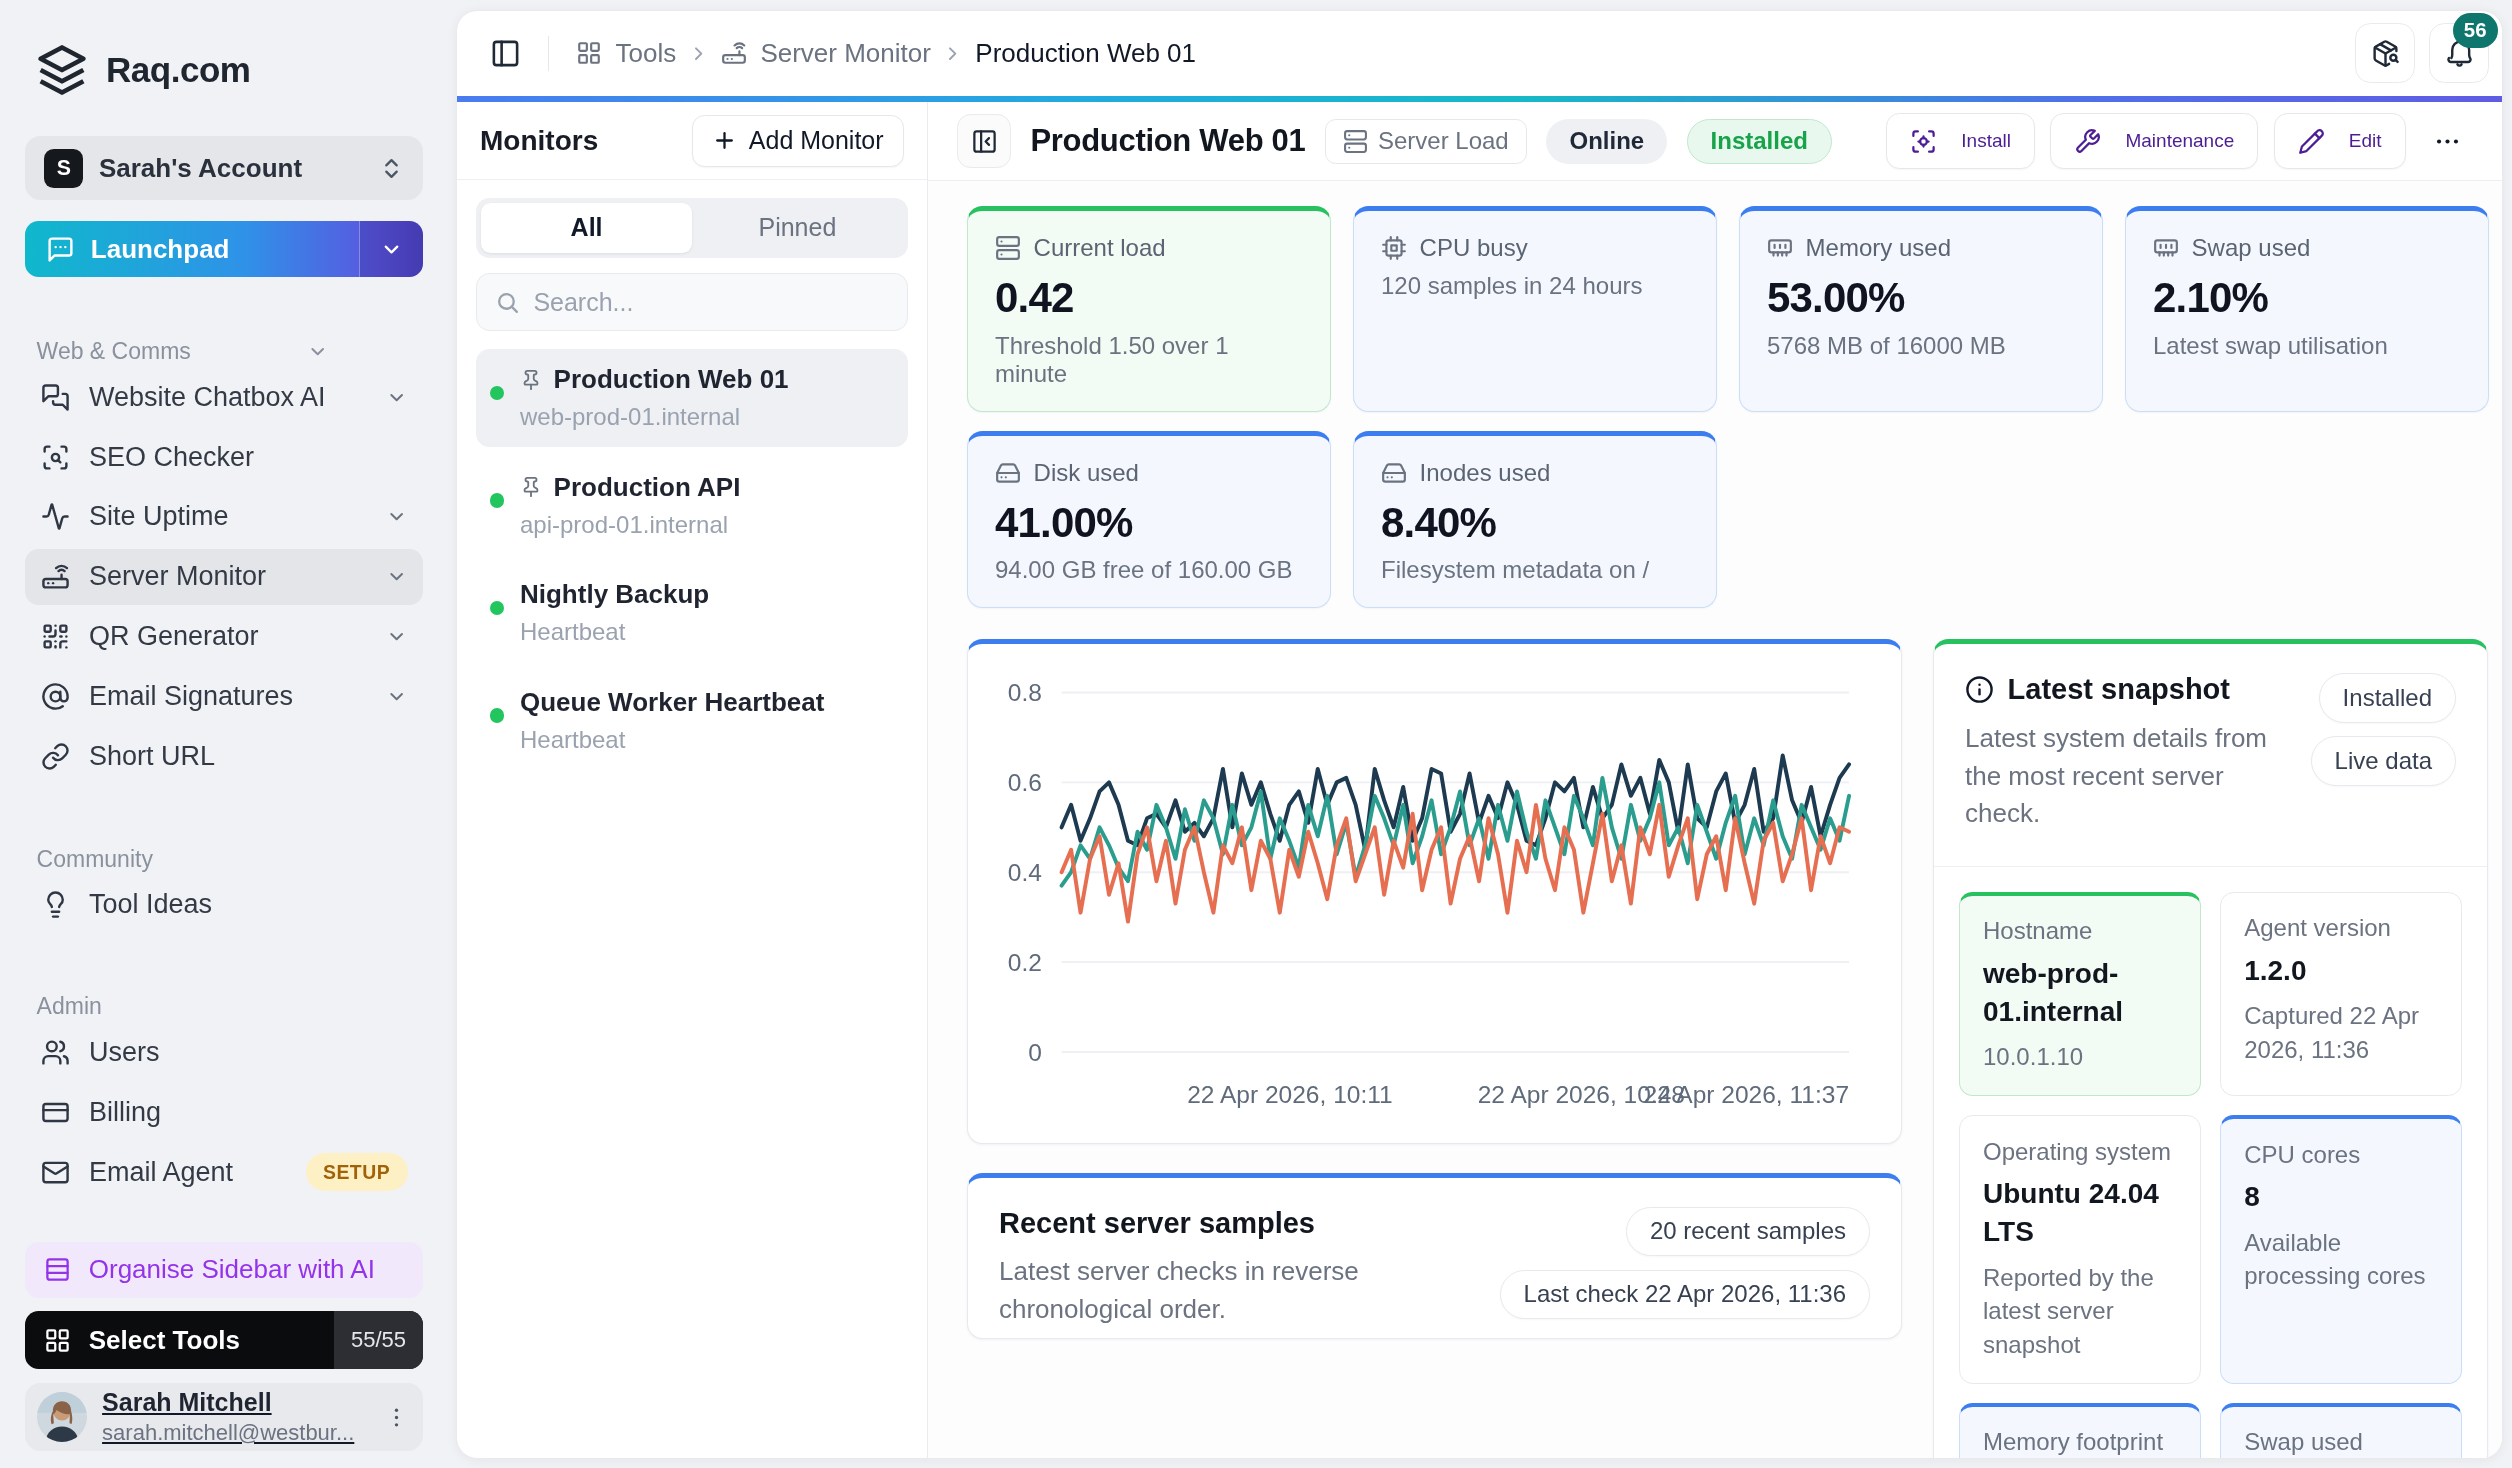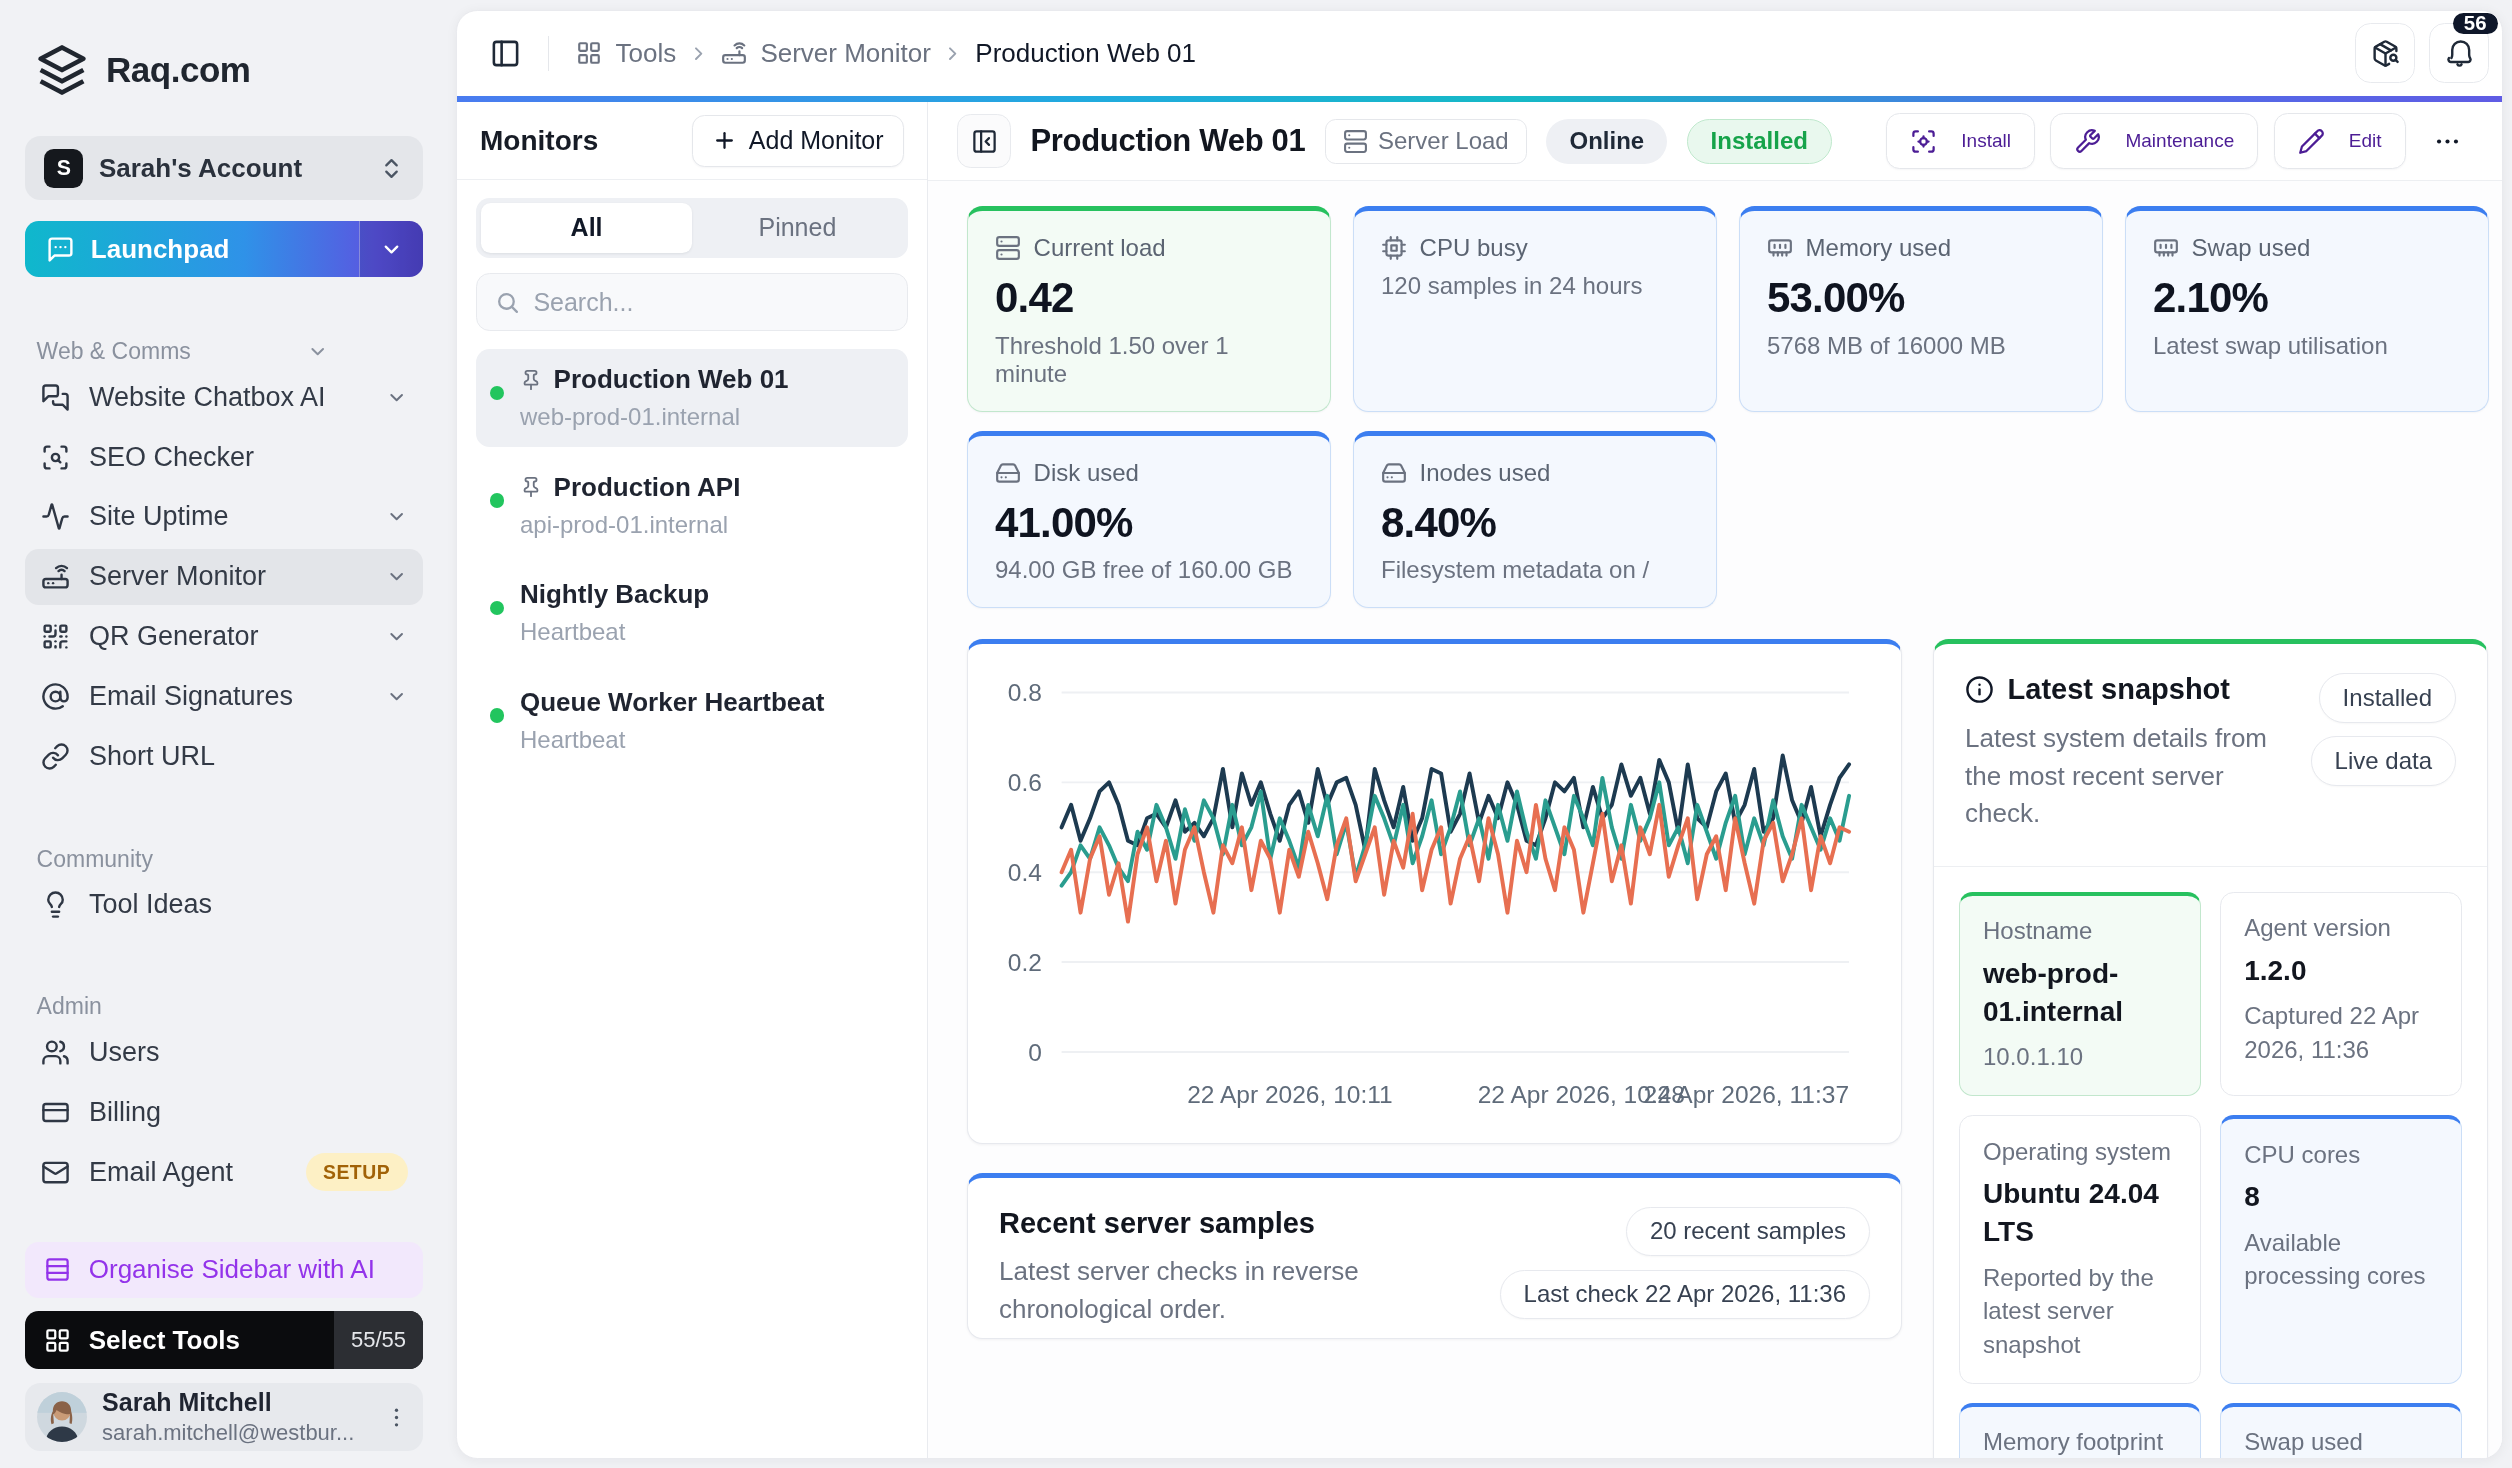--- a/index.html
+++ b/index.html
@@ -48,38 +48,38 @@
   .organise-btn .ic { width:27px; height:27px; }
   .organise-btn span { font-size:26px; font-weight:500; }
   .select-tools { height:58px; border-radius:13.6px; background:#0b0c0e; color:#fff; display:flex; overflow:hidden; cursor:pointer; }
   .select-tools-main { flex:1; display:flex; align-items:center; gap:17.4px; padding:0 19.4px; }
   .select-tools-main .ic { width:27px; height:27px; }
   .select-tools-main span { font-size:26px; font-weight:600; }
   .select-tools-count { width:89px; background:#2c2e33; display:flex; align-items:center; justify-content:center; font-size:22px; color:#e5e7eb; }
   .user-card { height:68px; border-radius:15.5px; background:#e7e9ed; display:flex; align-items:center; gap:15.5px; padding:0 13.6px 0 11.6px; }
   .user-avatar { width:50px; height:50px; border-radius:50%; overflow:hidden; flex:none; }
   .user-avatar svg { width:100%; height:100%; display:block; }
-  .user-meta { flex:1; min-width:0; }
+  .user-meta { flex:1; min-width:0;text-decoration:underline; }
   .user-name { font-size:25px; font-weight:600; color:#1f2430; }
   .user-email { font-size:22px; color:#6b7280; margin-top:2.9px; white-space:nowrap; }
   .kebab { width:25px; height:25px; color:#4b5563; cursor:pointer; }
 
   
   .main-panel { position:absolute; left:456px; top:9.7px; width:2047px; height:1449px; background:#fff; border:1px solid #e9eaee; border-radius:21.3px; box-shadow:0 1.9px 11.6px rgba(17,24,39,.05); overflow:hidden; display:flex; flex-direction:column; }
   .topbar { height:85px; flex:none; display:flex; align-items:center; padding:0 13px 0 33px; }
   .topbar .panel-ic { width:31px; height:31px; color:#1f2937; cursor:pointer; }
   .tb-div { width:1px; height:35px; background:#e5e7eb; margin:0 27px; }
   .crumb { display:flex; align-items:center; gap:13.6px; color:#6b7280; font-size:26px; cursor:pointer; }
   .crumb .ic { width:26px; height:26px; }
   .crumb-sep { width:21.3px; height:21.3px; color:#9aa2af; margin:0 11.6px; }
   .crumb-current { font-size:26px; color:#111827; font-weight:500; }
   .topbar-right { margin-left:auto; display:flex; gap:13.6px; }
   .tb-btn { width:60px; height:60px; border:1px solid #e8eaee; border-radius:15.5px; background:#fff; display:flex; align-items:center; justify-content:center; position:relative; cursor:pointer; }
   .tb-btn .ic { width:29px; height:29px; color:#1f2937; }
-  .bell-badge { position:absolute; top:-11.6px; right:-9.7px; min-width:45px; height:21px; padding:0 9.7px; background:#0f172a; color:#fff; border-radius:968px; font-size:20.4px; font-weight:700; display:flex; align-items:center; justify-content:center; }
+  .bell-badge { position:absolute; top:-11.6px; right:-9.7px; min-width:45px; height:35px; padding:0 9.7px; background:#0f766e; color:#fff; border-radius:968px; font-size:20.4px; font-weight:700; display:flex; align-items:center; justify-content:center; }
   .grad-strip { height:6.8px; flex:none; background:linear-gradient(90deg,#4a7bf0 0%,#21aadf 30%,#16b9c6 52%,#4f6fe8 80%,#5f5ce4 100%); }
 
   .content { flex:1; display:flex; min-height:0; }
 
   
   .monitors { width:471px; flex:none; border-right:1px solid #e9ebef; display:flex; flex-direction:column; }
   .mon-head { height:78px; display:flex; align-items:center; justify-content:space-between; padding:0 23px; border-bottom:1px solid #edeff2; }
   .mon-title { font-size:28px; font-weight:700; color:#171c26; }
   .add-btn { height:52px; border:1px solid #e5e7eb; border-radius:12.6px; background:#fff; display:flex; align-items:center; gap:11.6px; padding:0 19.4px; font-size:25px; color:#111827; cursor:pointer; box-shadow:0 1px 1.9px rgba(16,24,40,.04); }
   .add-btn .ic { width:25px; height:25px; }

